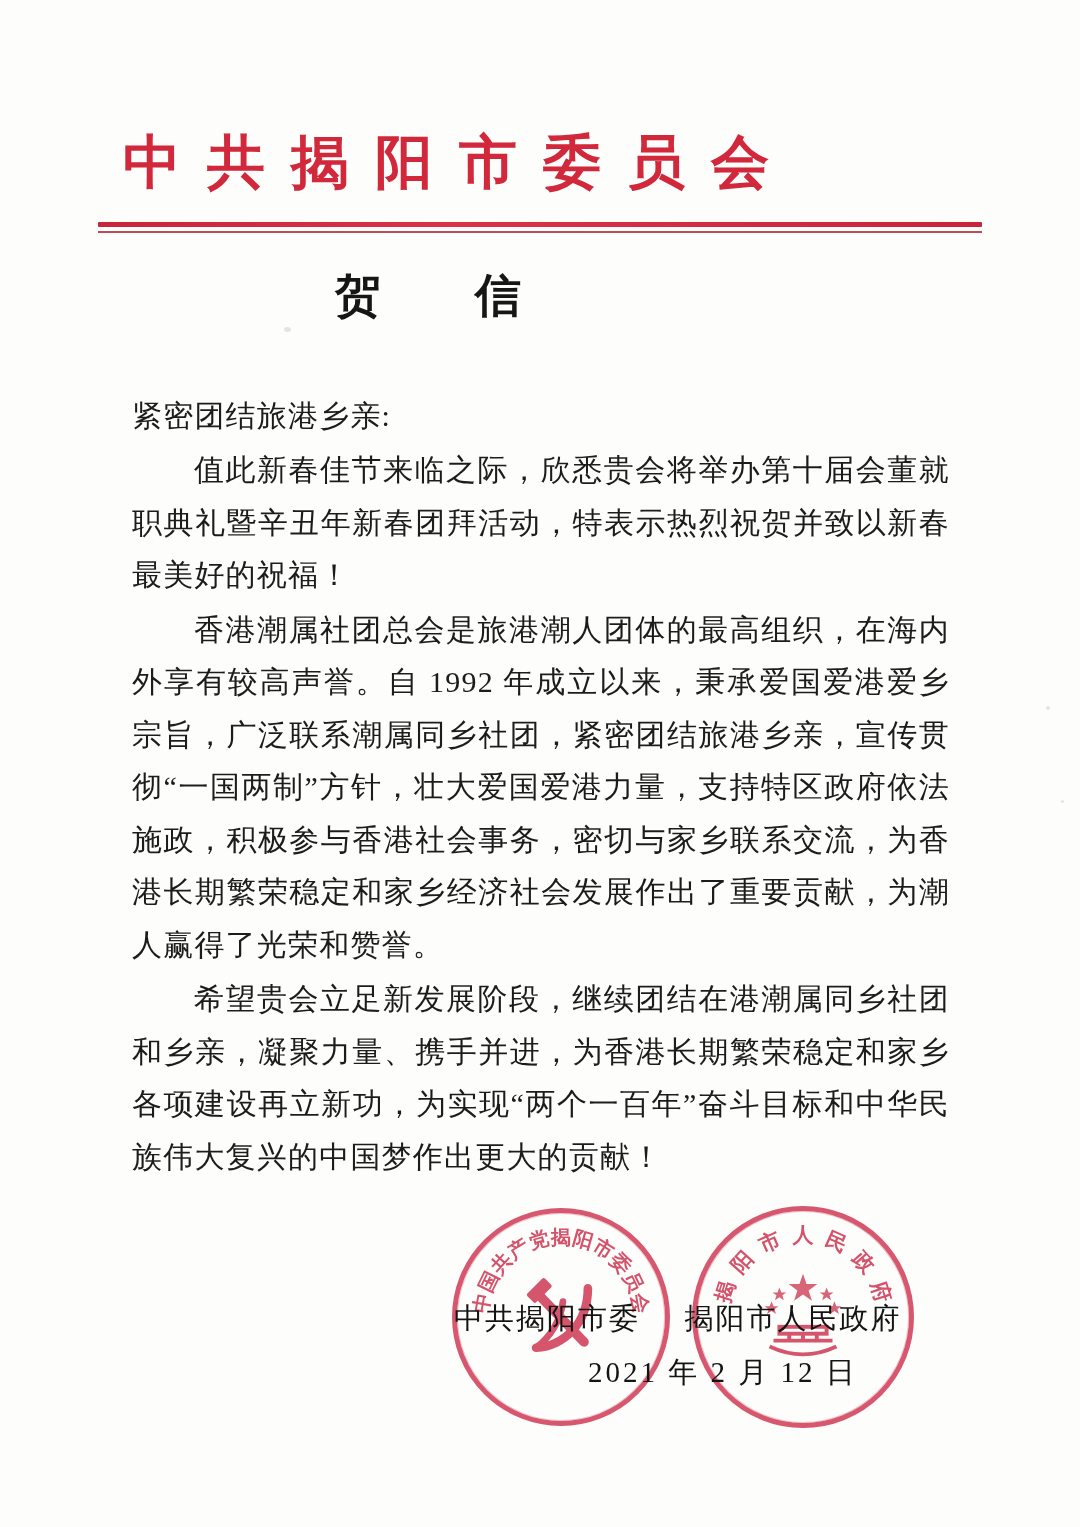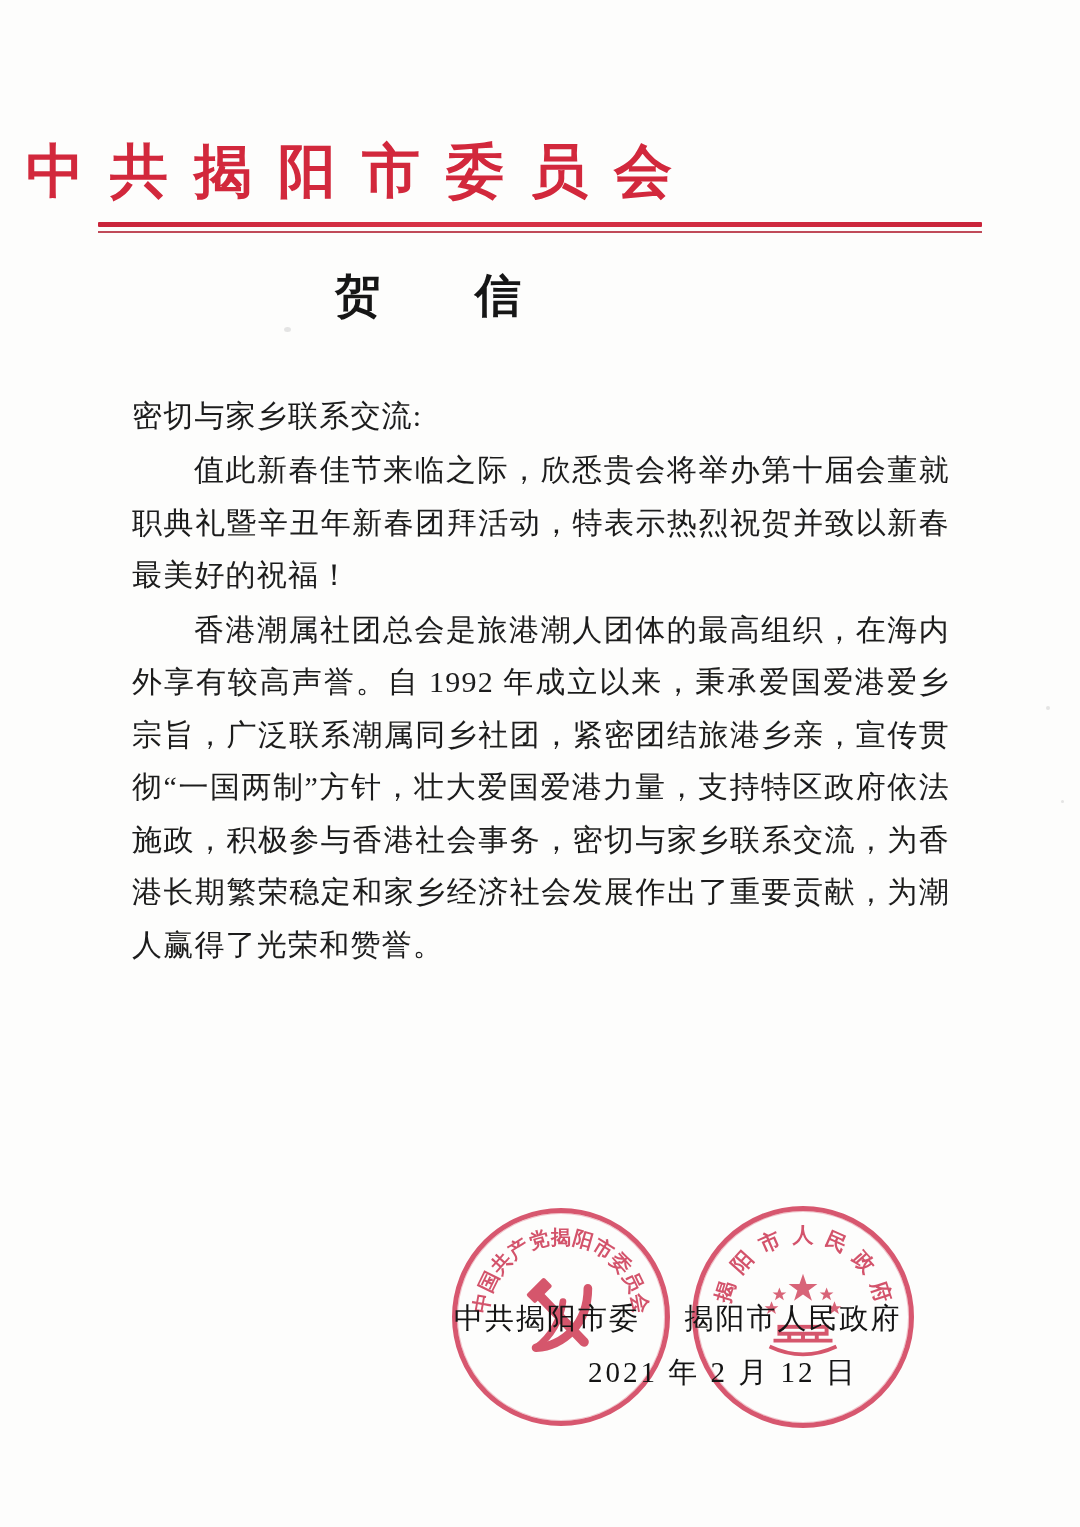--- a/index.html
+++ b/index.html
@@ -16,23 +16,23 @@
     width: 1080px;
     height: 1527px;
     background: #fdfdfc;
     overflow: hidden;
   }
 
   
   .letterhead {
     position: absolute;
     left: 0;
-    top: 143px;
+    top: 134px;
     width: 892px;
-    text-align: left;
+    text-align: center;
   }
   .letterhead-title {
     font-family: "Liberation Serif", "DejaVu Serif", serif;
     font-size: 58px;
     font-weight: 700;
     color: #d2283c;
     letter-spacing: 26px;
     text-indent: 26px;
     line-height: 1;
     white-space: nowrap;
@@ -188,23 +188,24 @@
 
   <div class="rule-top">
     <div class="thick"></div>
     <div class="gap"></div>
     <div class="thin"></div>
   </div>
 
   <div class="doc-title">贺　信</div>
 
   <div class="body-wrap">
-    <div class="salutation">密切与家乡联系交流:</div>
+    <div class="salutation">紧密团结旅港乡亲:</div>
     <p class="para">值此新春佳节来临之际，欣悉贵会将举办第十届会董就职典礼暨辛丑年新春团拜活动，特表示热烈祝贺并致以新春最美好的祝福！</p>
     <p class="para">香港潮属社团总会是旅港潮人团体的最高组织，在海内外享有较高声誉。自 1992 年成立以来，秉承爱国爱港爱乡宗旨，广泛联系潮属同乡社团，紧密团结旅港乡亲，宣传贯彻“一国两制”方针，壮大爱国爱港力量，支持特区政府依法施政，积极参与香港社会事务，密切与家乡联系交流，为香港长期繁荣稳定和家乡经济社会发展作出了重要贡献，为潮人赢得了光荣和赞誉。</p>
+    <p class="para">希望贵会立足新发展阶段，继续团结在港潮属同乡社团和乡亲，凝聚力量、携手并进，为香港长期繁荣稳定和家乡各项建设再立新功，为实现“两个一百年”奋斗目标和中华民族伟大复兴的中国梦作出更大的贡献！</p>
   </div>
 
   <div class="seal seal-party">
     <div class="seal-ring-text" id="ring-party">
         <span style="font-size: 20px; transform: translate(-78.7846px, -13.8919px) rotate(280deg) translate(-50%, -50%);">中</span>
         <span style="font-size: 20px; transform: translate(-71.9035px, -35.0697px) rotate(296deg) translate(-50%, -50%);">国</span>
         <span style="font-size: 20px; transform: translate(-59.4516px, -53.5304px) rotate(312deg) translate(-50%, -50%);">共</span>
         <span style="font-size: 20px; transform: translate(-42.3935px, -67.8438px) rotate(328deg) translate(-50%, -50%);">产</span>
         <span style="font-size: 20px; transform: translate(-22.051px, -76.9009px) rotate(344deg) translate(-50%, -50%);">党</span>
         <span style="font-size: 20px; transform: translate(-1.42109e-14px, -80px) rotate(360deg) translate(-50%, -50%);">揭</span>

